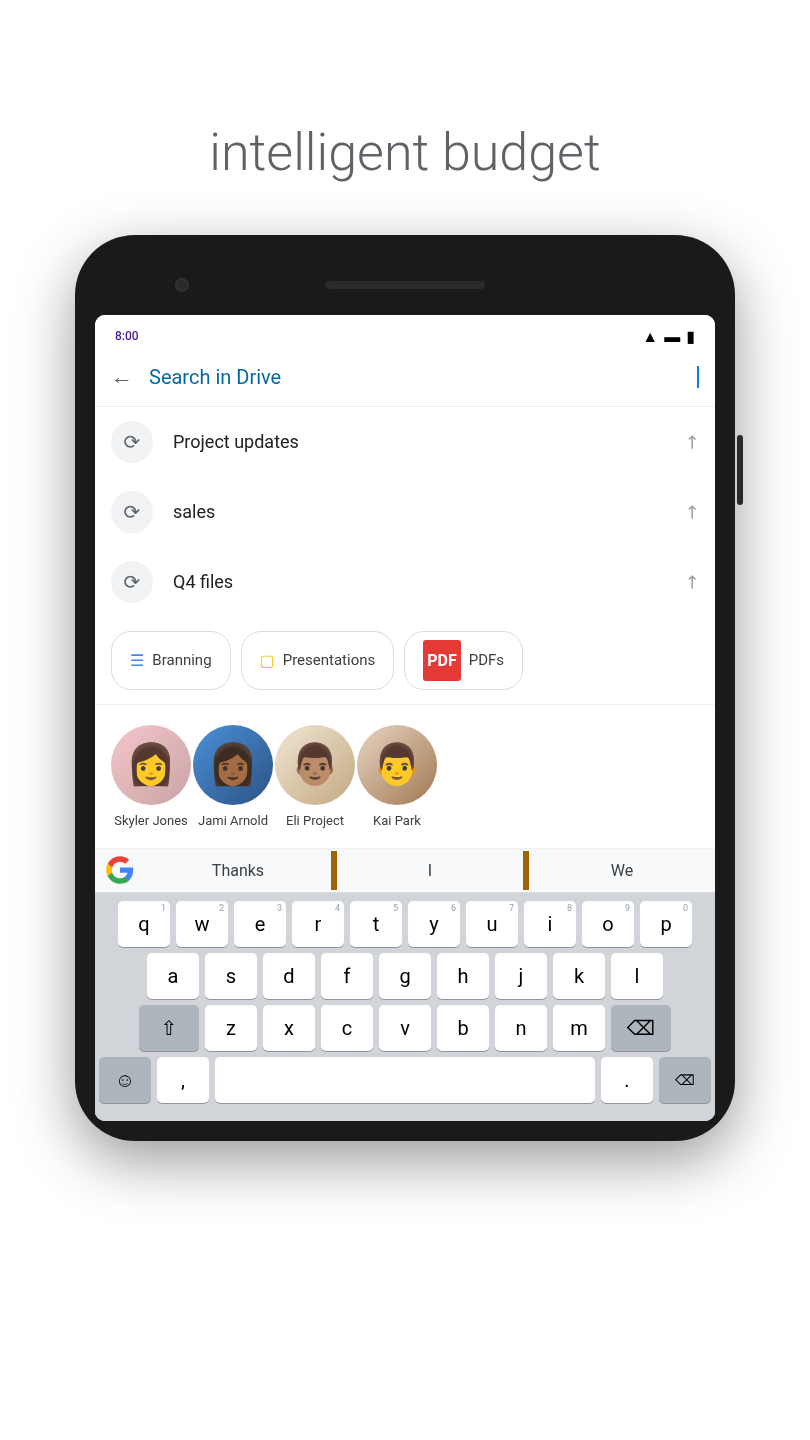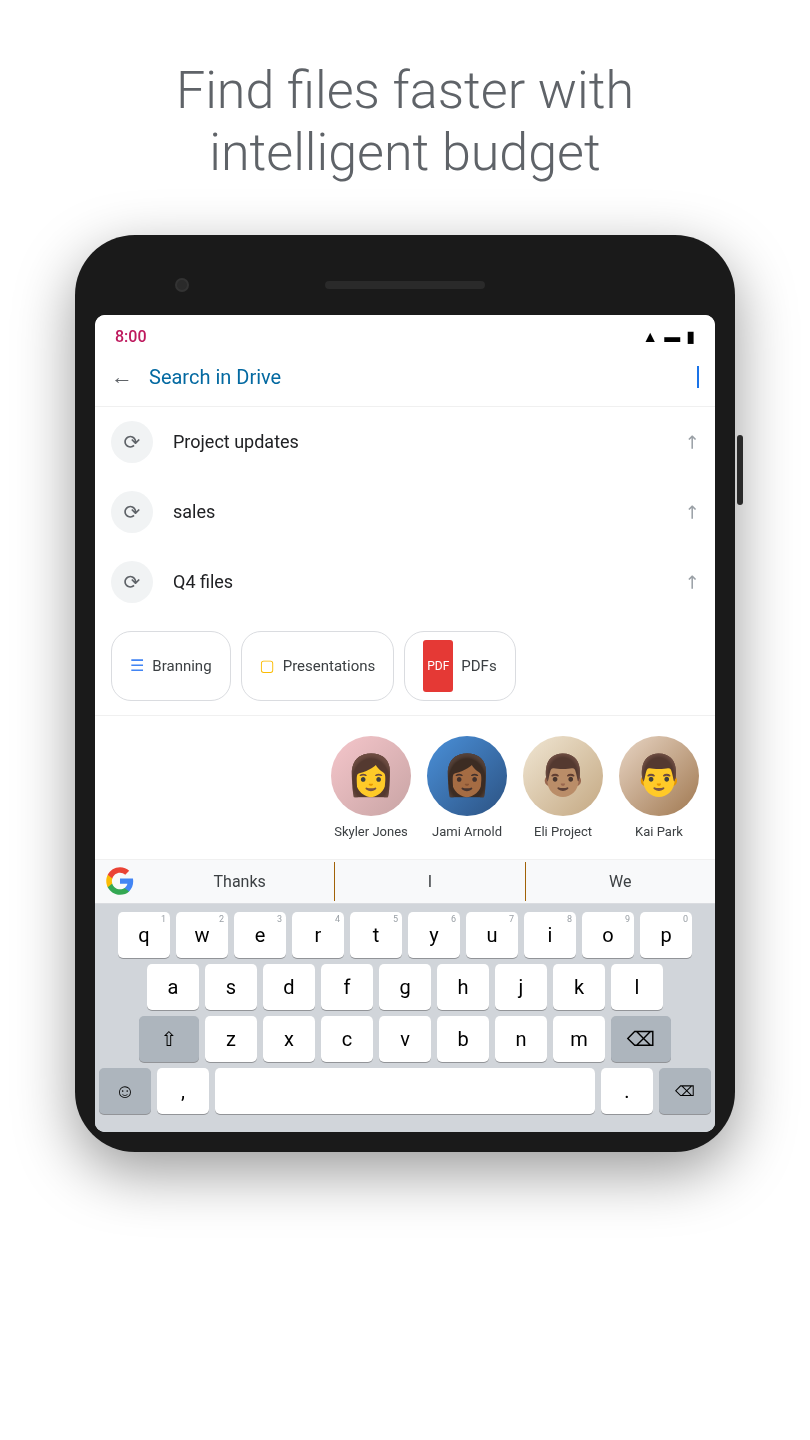--- a/index.html
+++ b/index.html
@@ -83,23 +83,23 @@
 
     
     .status-bar {
       display: flex;
       justify-content: space-between;
       align-items: center;
       padding: 12px 20px 8px;
       background: #fff;
     }
     .status-time {
-      font-size: 16px;
+      font-size: 12px;
       font-weight: 500;
-      color: #be185d;
+      color: #4c1d95;
     }
     .status-icons {
       display: flex;
       align-items: center;
       gap: 6px;
     }
 
     
     .search-bar {
       display: flex;
@@ -192,32 +192,32 @@
       color: #4285f4;
       font-size: 16px;
     }
     .chip-icon-slides {
       color: #fbbc04;
       font-size: 16px;
     }
     .chip-icon-pdf {
       background: #e53935;
       color: white;
-      font-size: 12px;
-      padding: 19px 4px;
+      font-size: 16px;
+      padding: 11px 4px;
       border-radius: 3px;
-      font-weight: normal;
+      font-weight: bold;
     }
 
     
     .people-section {
       display: flex;
       padding: 20px 16px;
-      gap: 16px;
-      justify-content: flex-end;
+      gap: 2px;
+      justify-content: flex-start;
       border-bottom: 1px solid #f0f0f0;
     }
     .person-item {
       display: flex;
       flex-direction: column;
       align-items: center;
       cursor: pointer;
     }
     .avatar {
       width: 80px;
@@ -295,21 +295,21 @@
     }
     .keyboard-suggestion {
       flex: 1;
       text-align: center;
       font-size: 16px;
       color: #3c4043;
       padding: 10px;
       cursor: pointer;
     }
     .keyboard-suggestion:not(:last-child) {
-      border-right: 1px solid #a16207;
+      border-right: 6px solid #a16207;
     }
     .google-g {
       width: 30px;
       height: 30px;
       margin: 0 auto;
     }
 
     .keyboard-rows {
       padding: 8px 4px 4px;
       background: #d1d5da;
@@ -370,21 +370,21 @@
     }
     .key-delete-bottom {
       width: 52px;
       background: #adb5bd;
     }
   </style>
 </head>
 <body>
 
 <div class="page-headline">
-  <span>Find files faster with</span><br>
+  <br>
   <span>intelligent budget</span>
 </div>
 
 <div class="phone-frame">
 
   <div class="phone-top">
     <div class="phone-camera"></div>
     <div class="phone-speaker"></div>
   </div>
 

